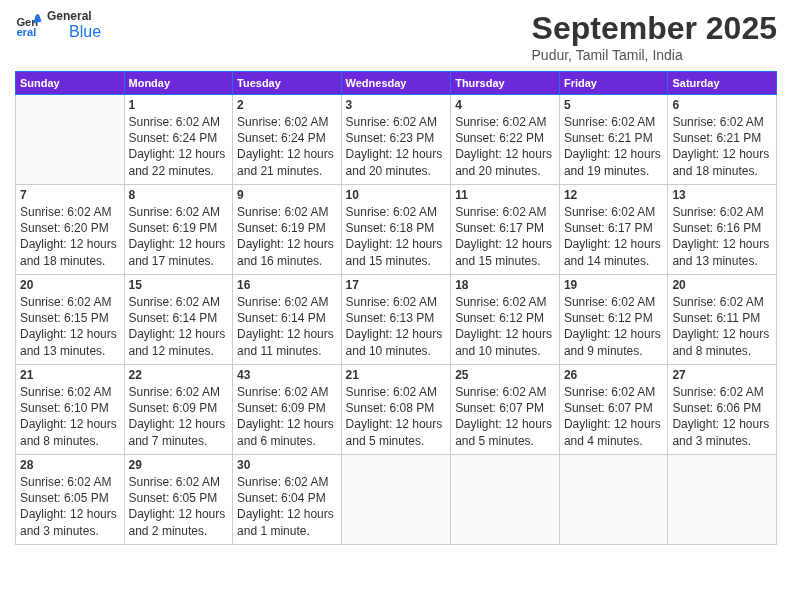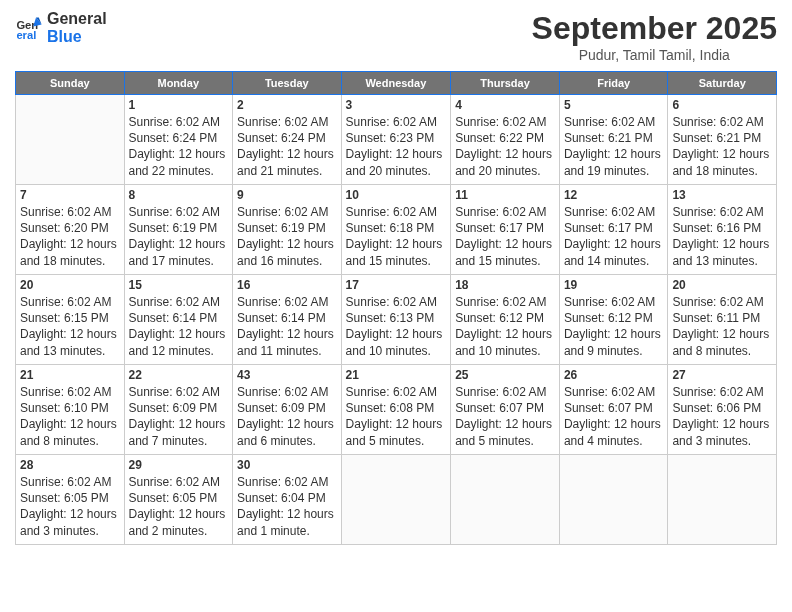--- a/index.html
+++ b/index.html
@@ -24,41 +24,41 @@
     .logo {
       display: flex;
       align-items: center;
     }
     .logo-icon {
       width: 28px;
       height: 28px;
       margin-right: 4px;
     }
     .title-block {
-      text-align: center;
+      text-align: left;
     }
     .month-title {
       font-size: 32px;
       font-weight: bold;
       color: #333;
     }
     .location-title {
       font-size: 14px;
       color: #555;
     }
     .calendar {
       width: 100%;
       border-collapse: collapse;
       font-size: 10px;
     }
     .calendar thead th {
-      background-color: #737373;
+      background-color: #6d28d9;
       color: #fff;
       padding: 5px 4px;
-      text-align: center;
+      text-align: left;
       font-size: 11px;
       font-weight: bold;
       border: 1px solid #1a73e8;
     }
     .calendar tbody td {
       border: 1px solid #ccc;
       vertical-align: top;
       padding: 3px 4px;
       width: 113px;
       height: 90px;
@@ -88,22 +88,22 @@
 <div class="page">
   <div class="header">
     <div class="logo">
       <svg class="logo-icon" viewBox="0 0 40 40">
         <text x="2" y="22" font-size="16" font-weight="bold" fill="#333" font-family="Arial">Gen</text>
         <text x="2" y="36" font-size="16" font-weight="bold" fill="#1a73e8" font-family="Arial">eral</text>
         <polygon points="30,5 38,15 26,18" fill="#1a73e8"></polygon>
         <polygon points="30,5 38,15 34,5" fill="#0d5bbf"></polygon>
       </svg>
       <div>
-        <div style="font-size:16px; font-weight:bold; color:#333; line-height:1.1;">General</div>
-        <div style="font-size:16px; font-weight:bold; color:#1a73e8; line-height:1.1;">Blue</div>
+        <div style="font-size:12px; font-weight:bold; color:#333; line-height:1.1;">General</div>
+        <div style="font-size:16px; font-weight:normal; color:#1a73e8; line-height:1.1;margin-left:22px;">Blue</div>
       </div>
     </div>
     <div class="title-block">
       <div class="month-title">September 2025</div>
       <div class="location-title">Pudur, Tamil Tamil, India</div>
     </div>
   </div>
 
   <table class="calendar">
     <thead>

